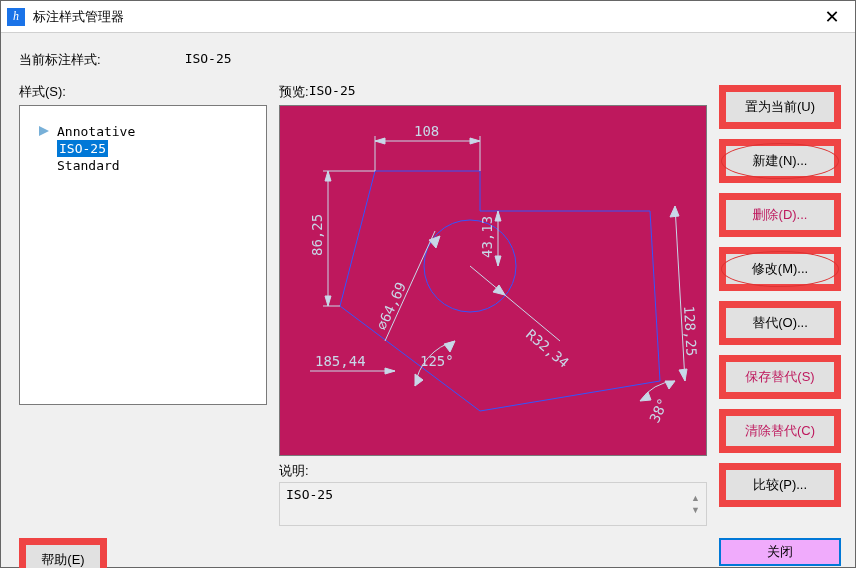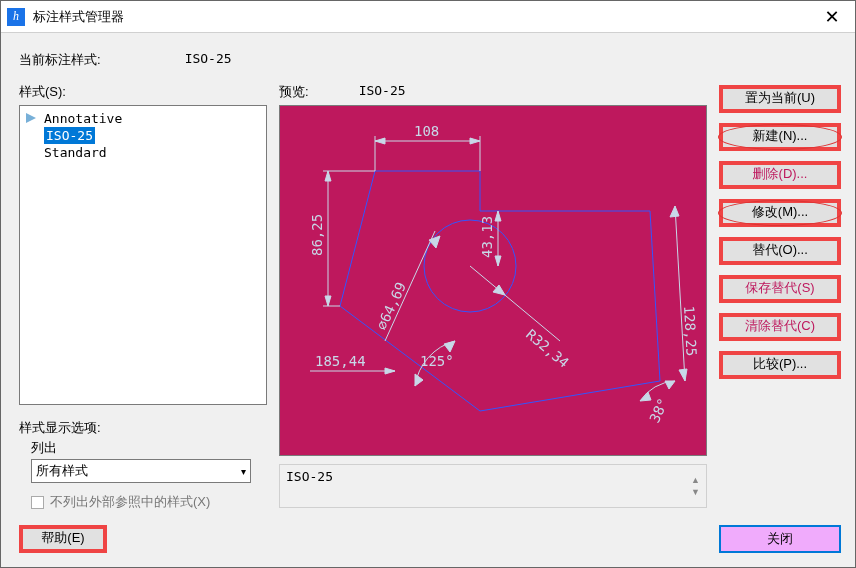--- a/index.html
+++ b/index.html
@@ -7,39 +7,39 @@
   .window { width: 856px; height: 568px; border: 1px solid #666; background: #f0f0f0; display: flex; flex-direction: column; }
   .titlebar { height: 32px; background: #fff; border-bottom: 1px solid #d0d0d0; display: flex; align-items: center; padding: 0 0 0 6px; }
   .titlebar .icon { width: 18px; height: 18px; background: #1a73e8; display: flex; align-items: center; justify-content: center; color: #fff; font-style: italic; font-size: 12px; font-family: serif; }
   .titlebar .title { margin-left: 8px; font-size: 13px; }
   .titlebar .close { margin-left: auto; width: 46px; height: 32px; display:flex; align-items:center; justify-content:center; font-size: 18px; }
   .body { flex: 1; padding: 18px 14px 10px 18px; display: flex; flex-direction: column; }
   .toprow { display:flex; gap: 84px; margin-bottom: 14px; }
   .label { font-size: 13px; }
   .content { flex:1; display:flex; gap: 12px; }
   .leftcol { width: 248px; display:flex; flex-direction:column; }
-  .stylelist { border:1px solid #7a7a7a; background:#fff; height: 300px; overflow:auto; font-family: Consolas, monospace; font-size:13px; padding:4px; }
+  .stylelist { border:1px solid #7a7a7a; background:#fff; height: 300px; overflow:auto; font-family: Consolas, monospace; font-size:13px; padding:17px; }
   .stylelist .item { padding: 0px 2px 0px 20px; position:relative; line-height:17px; white-space:nowrap; }
   .stylelist .item.anno::before { content:""; position:absolute; left:2px; top:3px; width:0; height:0; border-left:10px solid #78b0d8; border-top:5px solid transparent; border-bottom:5px solid transparent; }
   .stylelist .item.sel { background:#0078d7; color:#fff; display:inline-block; margin-left:20px; padding-left:2px; padding-right:2px;}
   .dispopts { margin-top: 14px; }
   .dispopts .hdr { margin-bottom: 2px; }
   .combo { width: 220px; height: 24px; border:1px solid #7a7a7a; background:#fff; display:flex; align-items:center; padding:0 4px; justify-content:space-between; margin-top:2px;}
   .combo .chev { font-size:10px; }
   .chkrow { display:flex; align-items:center; gap:6px; margin-top:10px; color:#777; }
   .chkrow .box { width:13px; height:13px; border:1px solid #aaa; background:#fff; }
   .midcol { flex:1; display:flex; flex-direction:column; }
-  .midhdr { display:flex; gap:50px; margin-bottom:4px; }
+  .midhdr { display:flex; margin-bottom:4px; }
   .preview { border:1px solid #7a7a7a; background:#be185d; height: 351px; position:relative; overflow:hidden; }
   .preview svg { position:absolute; top:0; left:0; }
   .desc { margin-top:6px; }
   .descbox { border:1px solid #d0d0d0; background:#f0f0f0; margin-top:2px; height:44px; padding:4px 6px; display:flex; align-items:flex-start; justify-content:space-between; }
   .spin { display:flex; flex-direction:column; gap:2px; color:#888; font-size:9px; align-self:center;}
   .rightcol { width: 122px; display:flex; flex-direction:column; gap:10px; padding-top:2px;}
-  .btn { height:28px; border:4px solid #ef4444; background:#e1e1e1; font-size:13px; display:flex; justify-content:center; cursor:default; position:relative; }
+  .btn { height:44px; border:7px solid #ef4444; background:#e1e1e1; font-size:13px; display:flex; align-items:center; justify-content:center; cursor:default; position:relative; }
   .btn.disabled { color:#be185d; }
   .btn .ring { position:absolute; left:-5px; top:-3px; width: calc(100% + 10px); height: calc(100% + 6px); border:1px solid #d33; border-radius: 50%/50%; pointer-events:none; }
   .bottombar { display:flex; justify-content:space-between; padding: 2px 14px 14px 18px; }
   .btn-wide { width: 88px; }
   .btn-close { width: 122px; border:2px solid #0078d7; background:#f0abfc; height:28px; display:flex; align-items:center; justify-content:center; }
 </style>
 </head>
 <body>
 
 <div class="window">
@@ -58,32 +58,20 @@
     <div class="content">
 
       <div class="leftcol">
         <span class="label">样式(S):</span>
         <div class="stylelist" style="margin-top:4px;">
           <div class="item anno">Annotative</div>
           <div style="line-height:17px;"><span class="item sel">ISO-25</span></div>
           <div class="item">Standard</div>
         </div>
 
-        <div class="dispopts">
-          <div class="hdr">样式显示选项:</div>
-          <div style="margin-left:12px;">列出</div>
-          <div class="combo" style="margin-left:12px;">
-            <span>所有样式</span>
-            <span class="chev">▾</span>
-          </div>
-          <div class="chkrow" style="margin-left:12px;">
-            <span class="box"></span>
-            <span>不列出外部参照中的样式(X)</span>
-          </div>
-        </div>
       </div>
 
       <div class="midcol">
         <div class="midhdr">
           <span>预览:</span>
           <span style="font-family:Consolas,monospace;">ISO-25</span>
         </div>
         <div class="preview">
           <svg width="430" height="351" viewBox="0 0 430 351">
             <g stroke="#3355ff" stroke-width="1" fill="none">
@@ -137,20 +125,21 @@
               <text x="35" y="260" fill="#c8d8e8" stroke="none">185,44</text>
 
               <path d="M 360 295 A 45 45 0 0 1 395 275"></path>
               <polygon points="360,295 368,286 371,294" fill="#c8d8e8"></polygon>
               <polygon points="395,275 385,275 389,283" fill="#c8d8e8"></polygon>
               <text x="378" y="318" fill="#c8d8e8" stroke="none" transform="rotate(-65 378 318)">38°</text>
             </g>
           </svg>
         </div>
         <div class="desc">
+          <div>说明:</div>
           <div class="descbox">
             <span style="font-family:Consolas,monospace;">ISO-25</span>
             <div class="spin">
               <span>▲</span>
               <span>▼</span>
             </div>
           </div>
         </div>
       </div>
 

